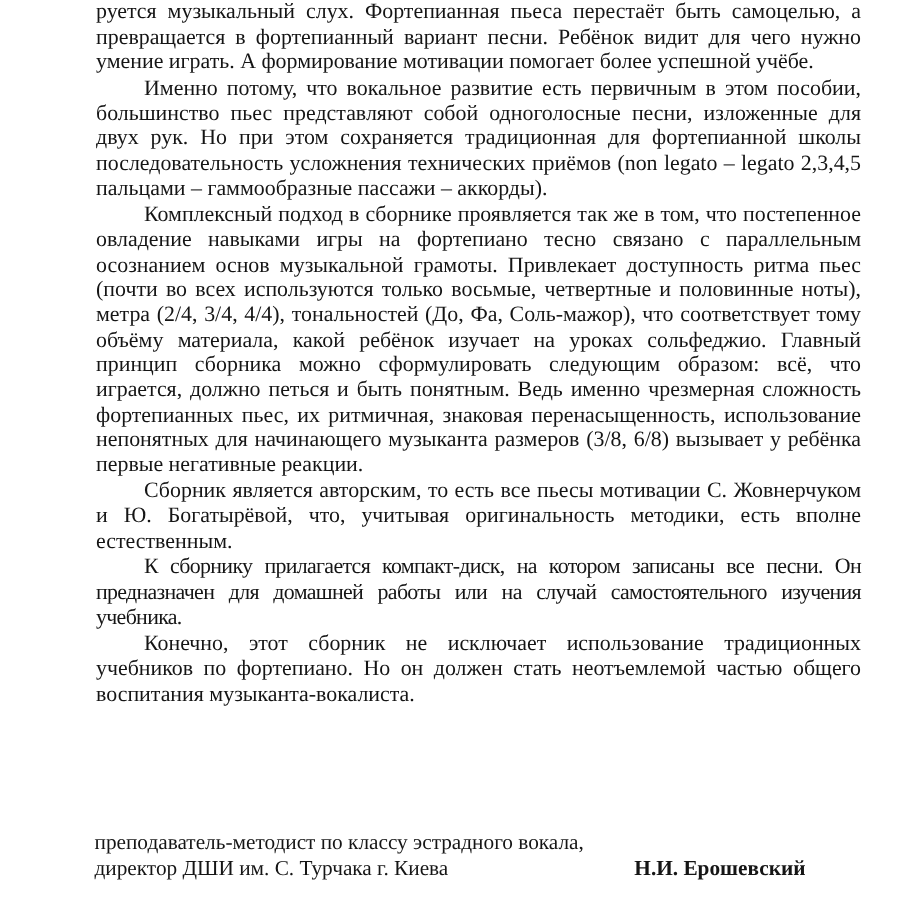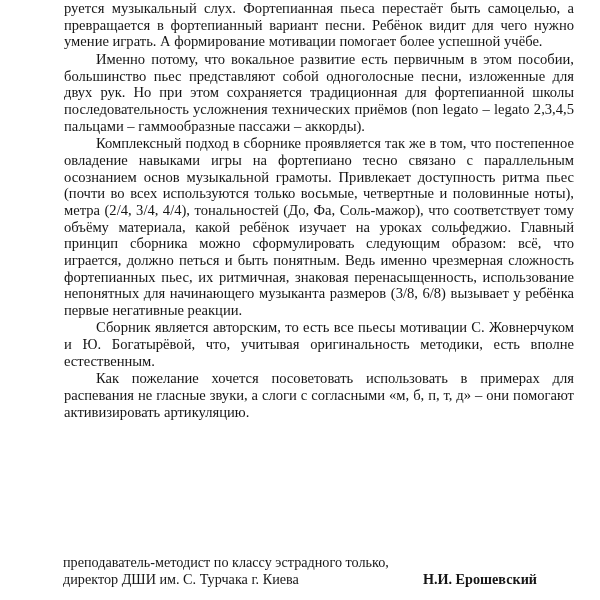--- a/index.html
+++ b/index.html
@@ -66,24 +66,25 @@
 <body>
 
 <div class="page">
 
   <div class="content">
 
   <p class="para">руется музыкальный слух. Фортепианная пьеса перестаёт быть самоцелью, а превращается в фортепианный вариант песни. Ребёнок видит для чего нужно умение играть. А формирование мотивации помогает более успешной учёбе.</p>
       <p class="para indent">Именно потому, что вокальное развитие есть первичным в этом пособии, большинство пьес представляют собой одноголосные песни, изложенные для двух рук. Но при этом сохраняется традиционная для фортепианной школы последовательность усложнения технических приёмов (non legato – legato 2,3,4,5 пальцами – гаммообразные пассажи – аккорды).</p>
       <p class="para indent">Комплексный подход в сборнике проявляется так же в том, что постепенное овладение навыками игры на фортепиано тесно связано с параллельным осознанием основ музыкальной грамоты. Привлекает доступность ритма пьес (почти во всех используются только восьмые, четвертные и половинные ноты), метра (2/4, 3/4, 4/4), тональностей (До, Фа, Соль-мажор), что соответствует тому объёму материала, какой ребёнок изучает на уроках сольфеджио. Главный принцип сборника можно сформулировать следующим образом: всё, что играется, должно петься и быть понятным. Ведь именно чрезмерная сложность фортепианных пьес, их ритмичная, знаковая перенасыщенность, использование непонятных для начинающего музыканта размеров (3/8, 6/8) вызывает у ребёнка первые негативные реакции.</p>
       <p class="para indent">Сборник является авторским, то есть все пьесы мотивации С. Жовнерчуком и Ю. Богатырёвой, что, учитывая оригинальность методики, есть вполне естественным.</p>
-      <p class="para indent">Как пожелание хочется посоветовать использовать в примерах для распевания не гласные звуки, а слоги с согласными «м, б, п, т, д» – они помогают активизировать артикуляцию.</p>
+      <p class="para indent condensed">К сборнику прилагается компакт-диск, на котором записаны все песни. Он предназначен для домашней работы или на случай самостоятельного изучения учебника.</p>
+      <p class="para indent">Конечно, этот сборник не исключает использование традиционных учебников по фортепиано. Но он должен стать неотъемлемой частью общего воспитания музыканта-вокалиста.</p>
     </div>
 
   <div class="signature">
-    <span class="sig-line">преподаватель-методист по классу эстрадного только,</span>
+    <span class="sig-line">преподаватель-методист по классу эстрадного вокала,</span>
     <span class="sig-line sig-row">
       <span>директор ДШИ им. С. Турчака г. Киева</span>
       <span class="sig-name">Н.И. Ерошевский</span>
     </span>
   </div>
 
 </div>
 
 </body></html>

